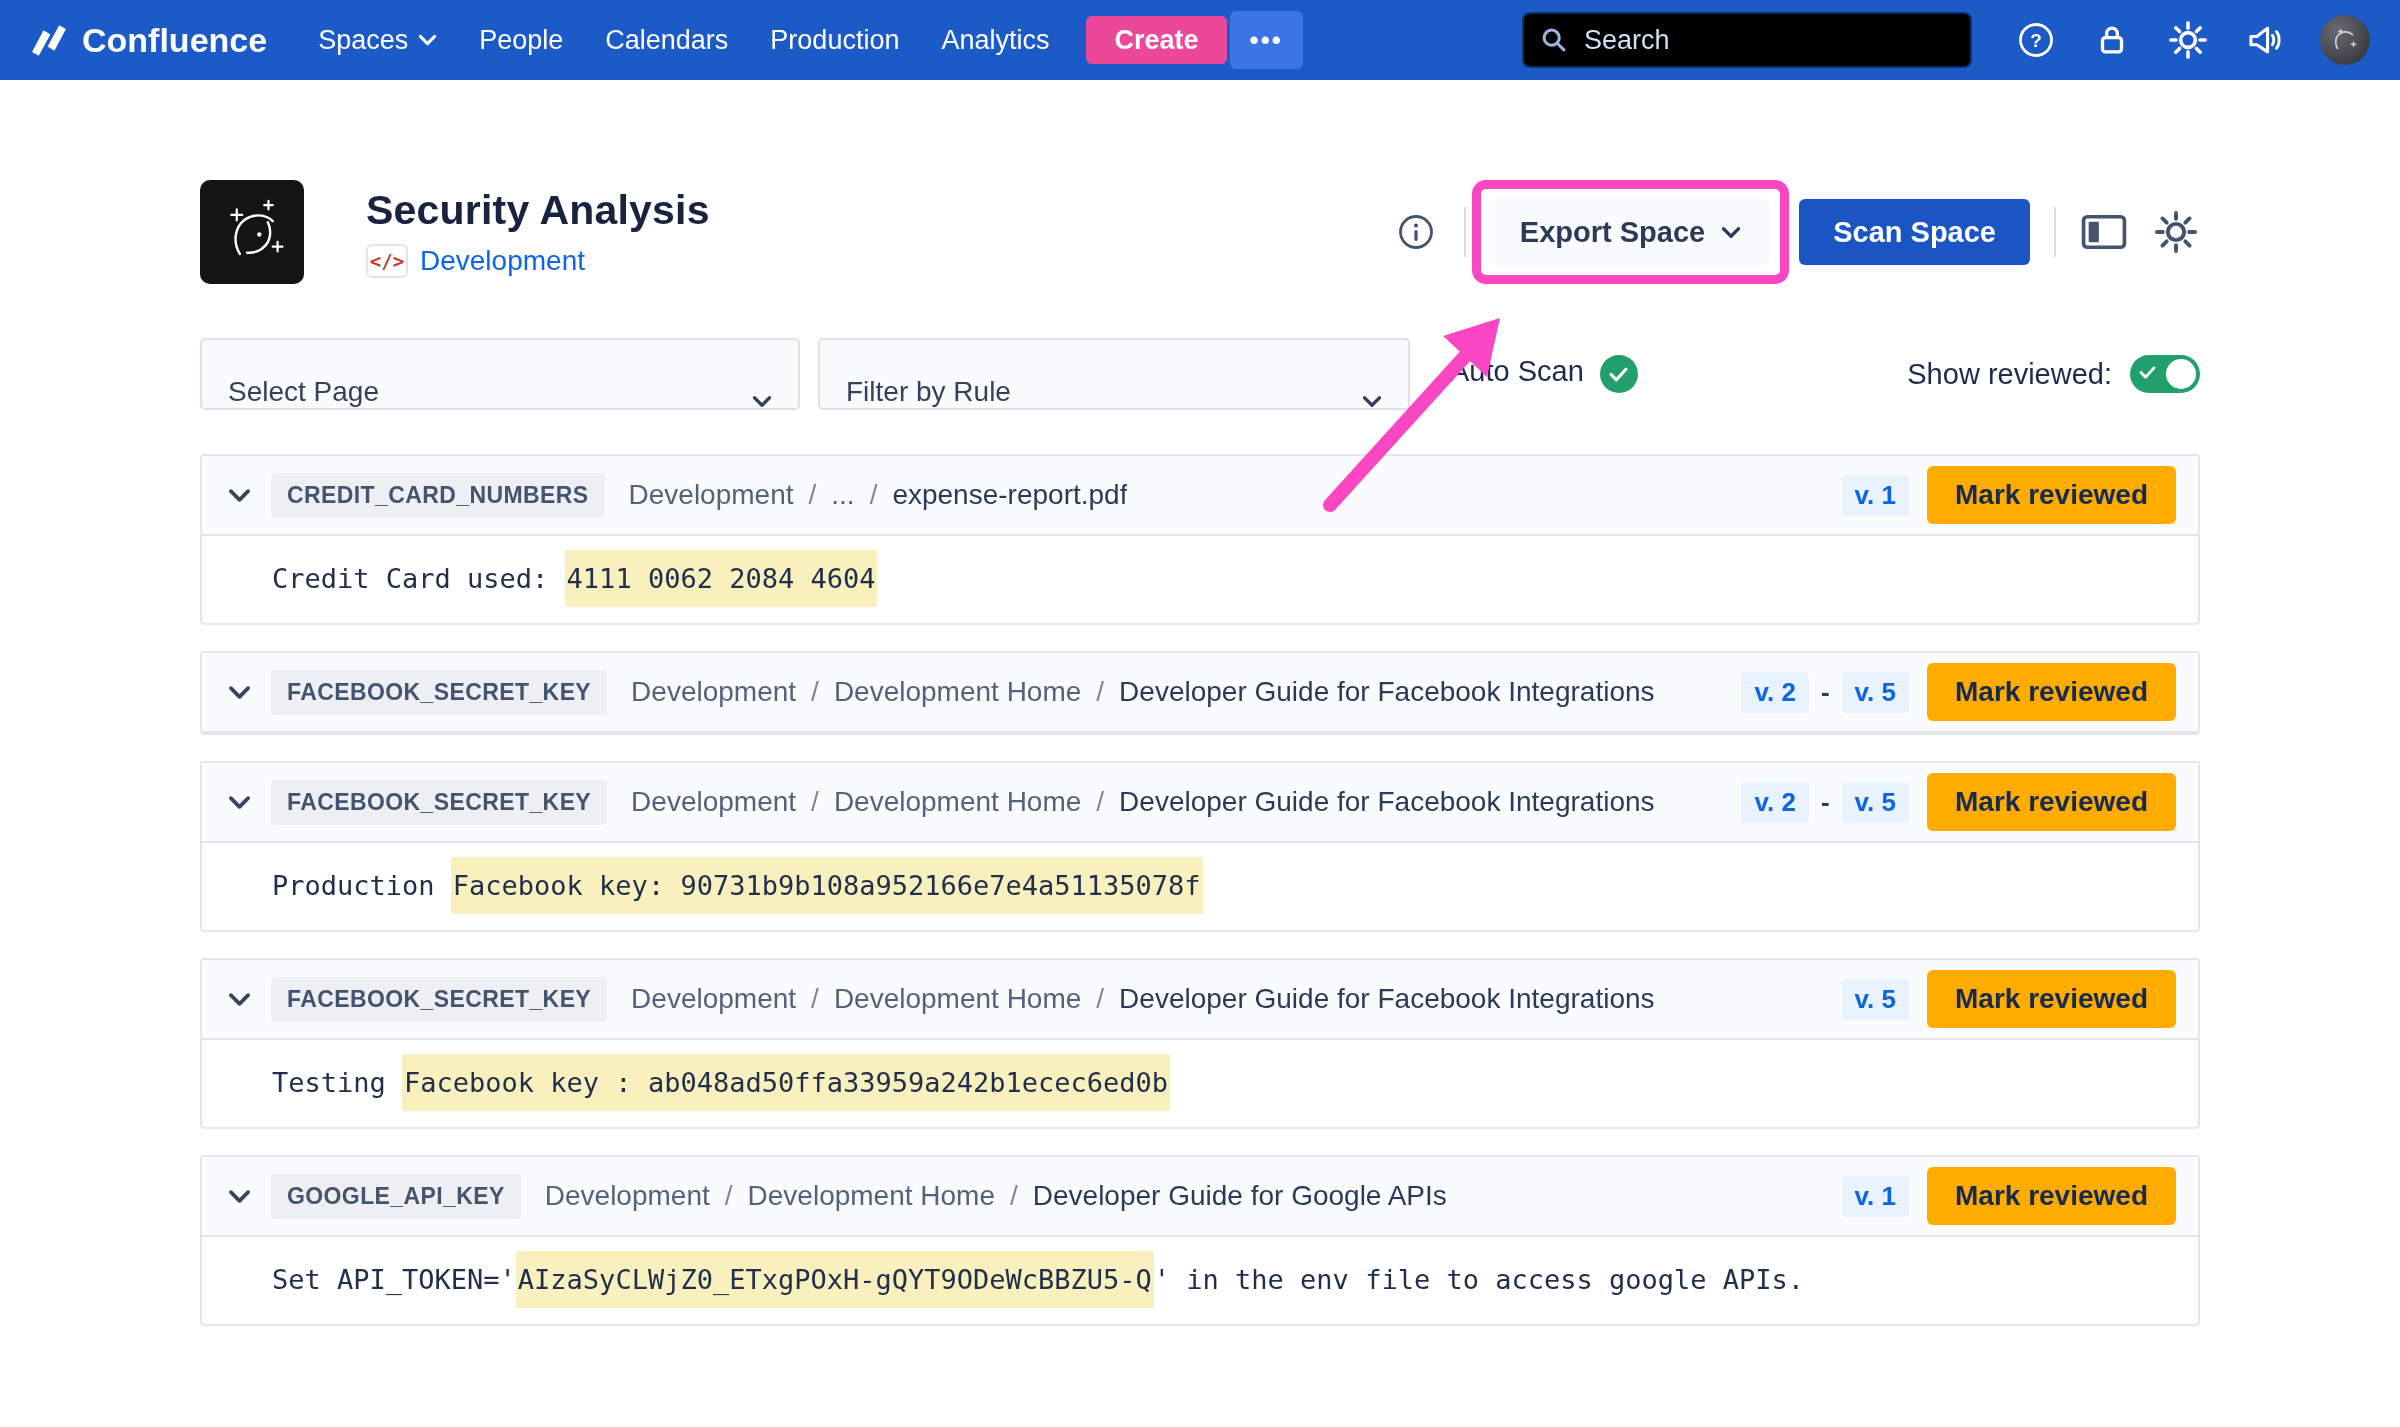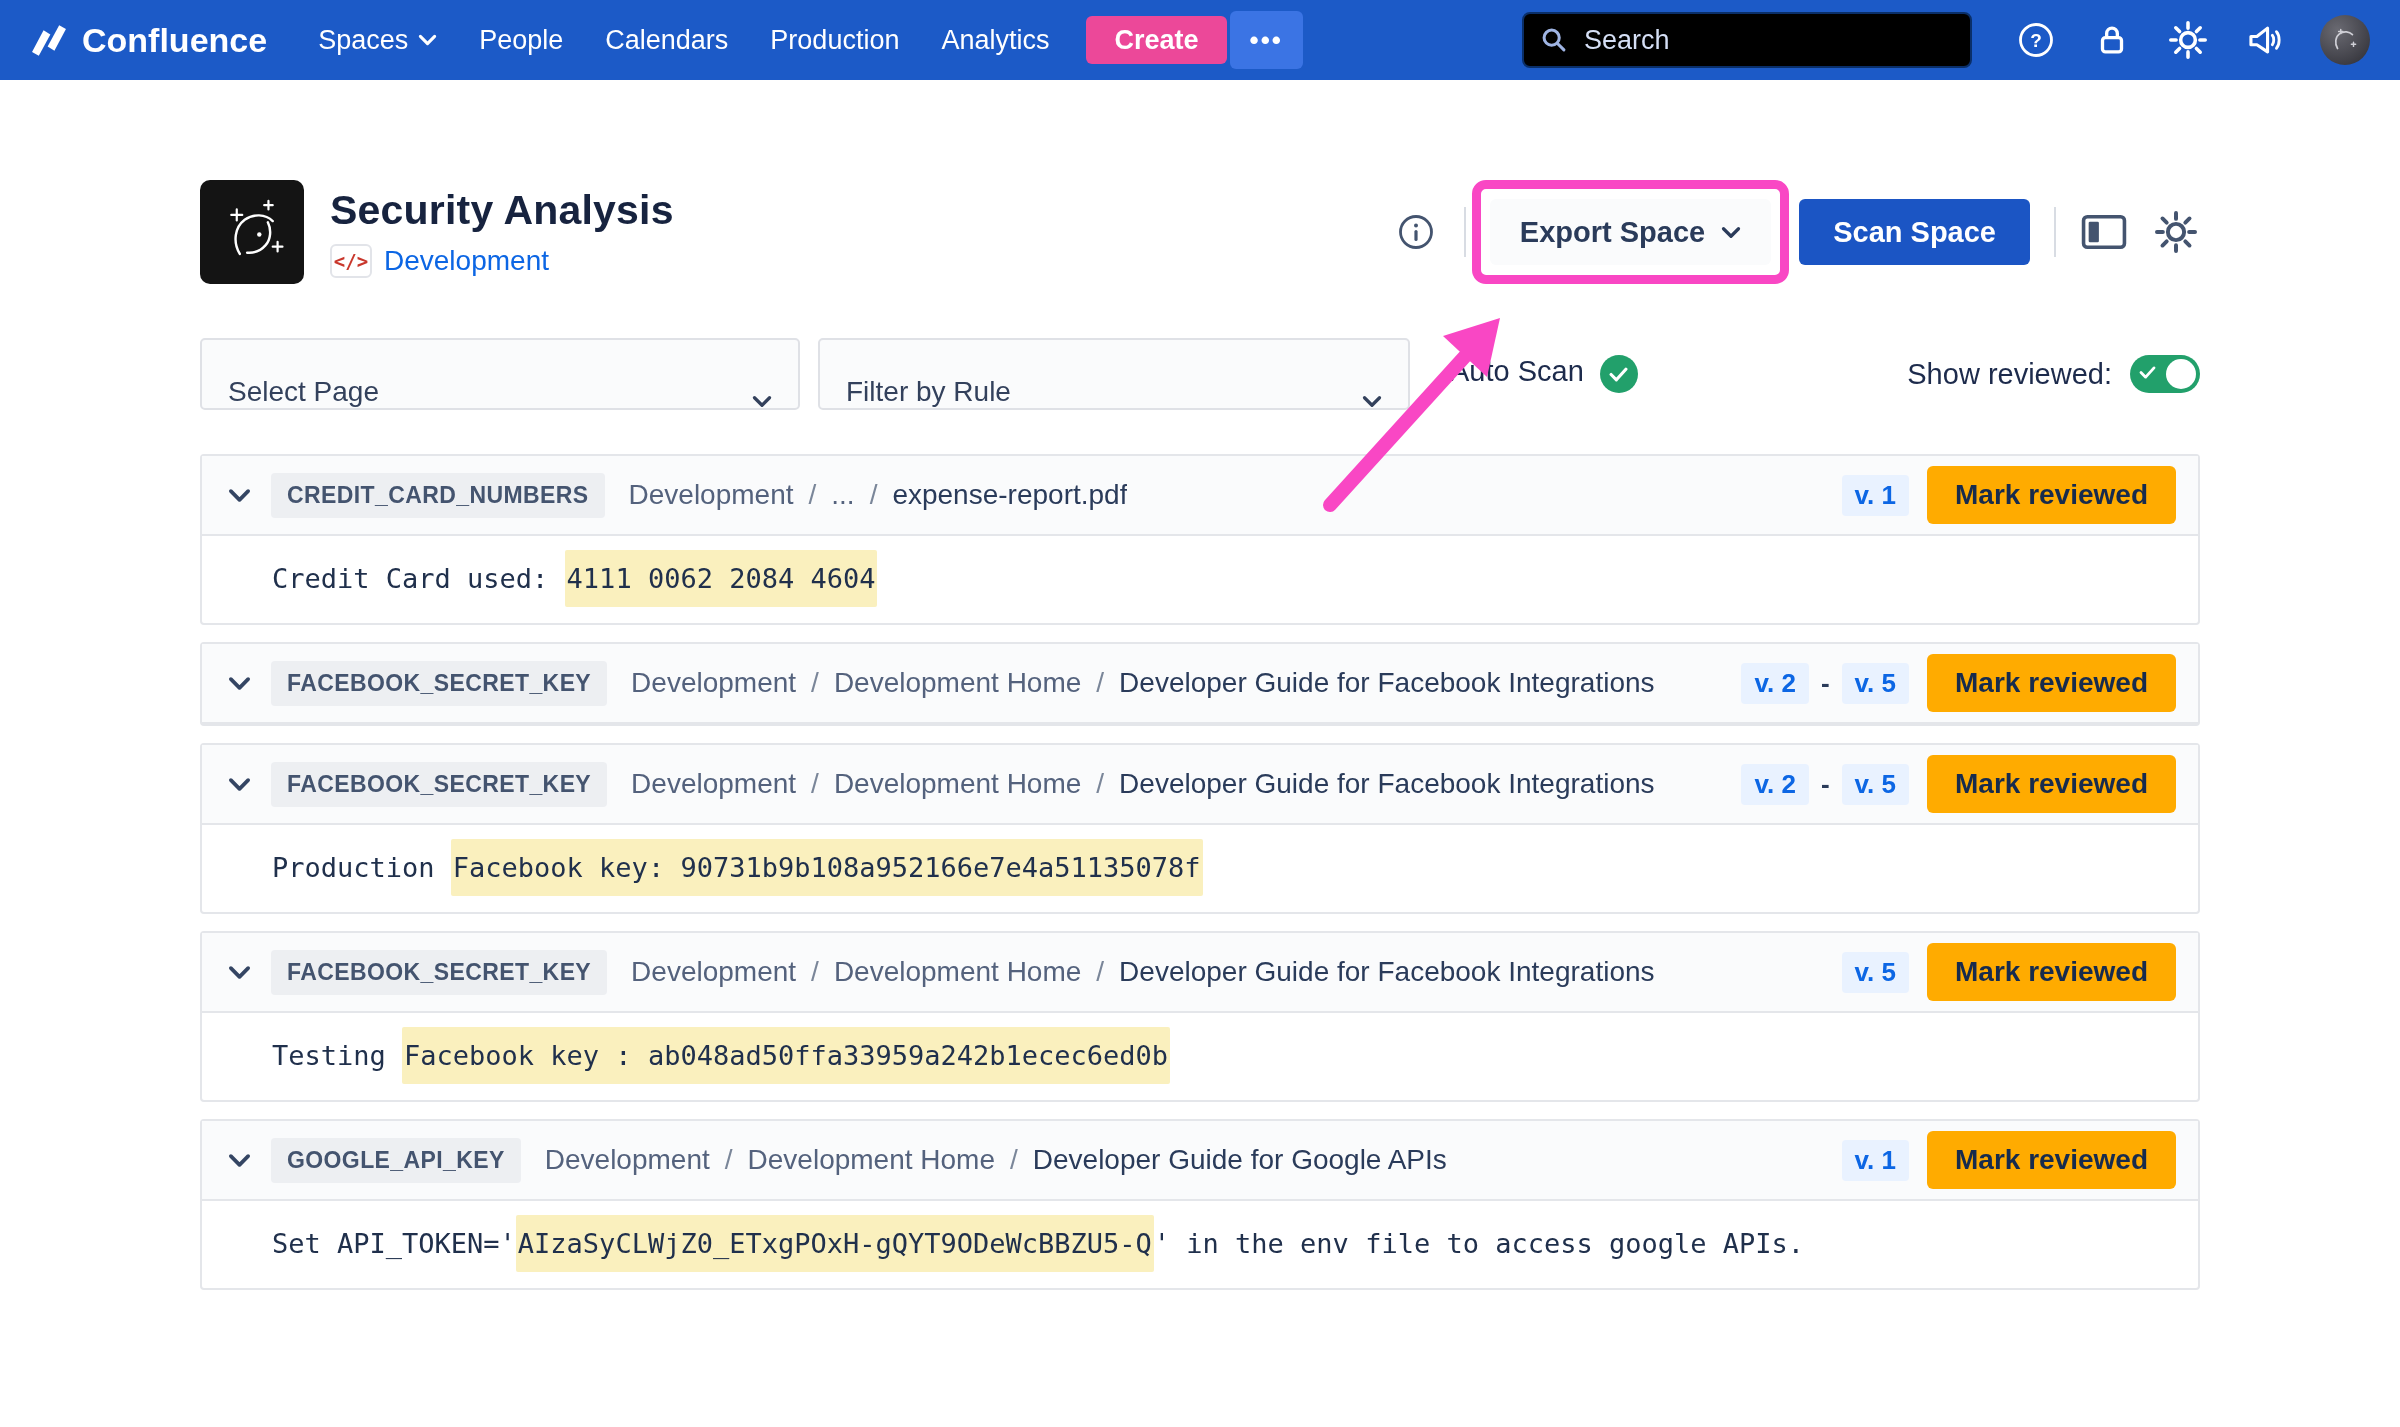--- a/index.html
+++ b/index.html
@@ -30,21 +30,21 @@
   .btn-more{background:#3B74E4;color:#fff;font-size:26px;font-weight:700;border:none;border-radius:6px;padding:0 20px;height:58px;margin-left:3px;letter-spacing:2px;cursor:pointer;font-family:inherit;}
   .search-wrap{margin-left:auto;position:relative;width:450px;}
   .search-wrap svg{position:absolute;left:18px;top:14px;}
   .search-input{width:100%;height:56px;background:#000000;border:2px solid #0A2F69;border-radius:8px;color:#fff;font-size:27px;padding:0 16px 0 60px;font-family:inherit;}
   .search-input::placeholder{color:#D5DFF5;}
   .nav-icons{margin-left:44px;display:flex;align-items:center;gap:36px;}
   .nav-icon{width:40px;height:40px;display:flex;align-items:center;justify-content:center;cursor:pointer;}
   .user-avatar{width:50px;height:50px;border-radius:50%;background:radial-gradient(circle at 35% 30%,#6a6a72,#2c2c33);display:flex;align-items:center;justify-content:center;cursor:pointer;overflow:hidden;}
   
   .page{padding:0 200px;}
-  .page-header{margin-top:100px;display:flex;align-items:center;}
+  .page-header{margin-top:100px;display:flex;align-items:center;gap:36px;}
   .space-avatar{width:104px;height:104px;border-radius:10px;background:#141414;display:flex;align-items:center;justify-content:center;flex:none;}
   .title-block{margin-left:26px;}
   .page-title{font-size:41px;font-weight:700;color:#17233F;letter-spacing:.2px;}
   .space-link{display:flex;align-items:center;gap:12px;margin-top:10px;cursor:pointer;}
   .code-chip{width:42px;height:34px;border:2px solid #E2E4E9;border-radius:6px;display:flex;align-items:center;justify-content:center;font-family:"DejaVu Sans Mono",monospace;font-size:19px;font-weight:700;color:#C9372C;background:#fff;}
   .space-link-text{font-size:28px;color:var(--link-blue);}
   .header-actions{margin-left:auto;display:flex;align-items:center;gap:24px;}
   .vdivider{width:2px;height:50px;background:#D8DCE3;}
   .btn-export{position:relative;background:#FAFBFC;border:none;border-radius:6px;height:66px;padding:0 30px;font-size:29px;font-weight:700;color:#2A3B5A;display:flex;align-items:center;gap:16px;cursor:pointer;font-family:inherit;}
   .annot-box{position:absolute;left:-18px;right:-18px;top:-19px;bottom:-19px;border:9px solid var(--annotation-pink,#F947C4);border-radius:14px;pointer-events:none;}
@@ -56,21 +56,21 @@
   .dd-page{width:600px;}
   .dd-rule{width:592px;margin-left:18px;}
   .dropdown .chev{color:#33415C;}
   .autoscan{margin-left:40px;display:flex;gap:16px;font-size:29px;color:var(--ink);}
   .check-circle{width:38px;height:38px;border-radius:50%;background:var(--toggle-green,#22A06B);display:flex;align-items:center;justify-content:center;cursor:pointer;flex:none;}
   .show-reviewed{margin-left:auto;display:flex;align-items:center;gap:18px;font-size:29px;color:var(--ink);}
   .toggle{width:70px;height:38px;border-radius:19px;background:var(--toggle-green,#22A06B);position:relative;cursor:pointer;flex:none;}
   .toggle .tick{position:absolute;left:9px;top:11px;}
   .toggle .knob{position:absolute;right:4px;top:4px;width:30px;height:30px;border-radius:50%;background:#fff;}
   
-  .results{margin-top:44px;display:flex;flex-direction:column;gap:17px;}
+  .results{margin-top:44px;display:flex;flex-direction:column;gap:26px;}
   .card{border:2px solid var(--line);border-radius:4px;overflow:visible;background:#fff;}
   .card-header{background:#FAFBFC;border-bottom:2px solid var(--line);display:flex;align-items:center;height:80px;padding:0 22px 0 26px;gap:20px;}
   .chev-btn{color:#344563;display:flex;align-items:center;cursor:pointer;flex:none;}
   .rule-badge{background:#EDEFF2;color:var(--ink-soft);font-weight:700;font-size:23px;padding:9px 16px;border-radius:4px;letter-spacing:.4px;white-space:nowrap;}
   .crumbs{display:flex;align-items:center;gap:15px;font-size:28px;color:#54627D;margin-left:4px;white-space:nowrap;overflow:hidden;}
   .crumb{cursor:pointer;}
   .crumb-sep{color:#7A8699;}
   .crumb-last{color:#2A3B5A;}
   .header-right{margin-left:auto;display:flex;align-items:center;gap:18px;}
   .vers{display:flex;align-items:center;gap:12px;}

